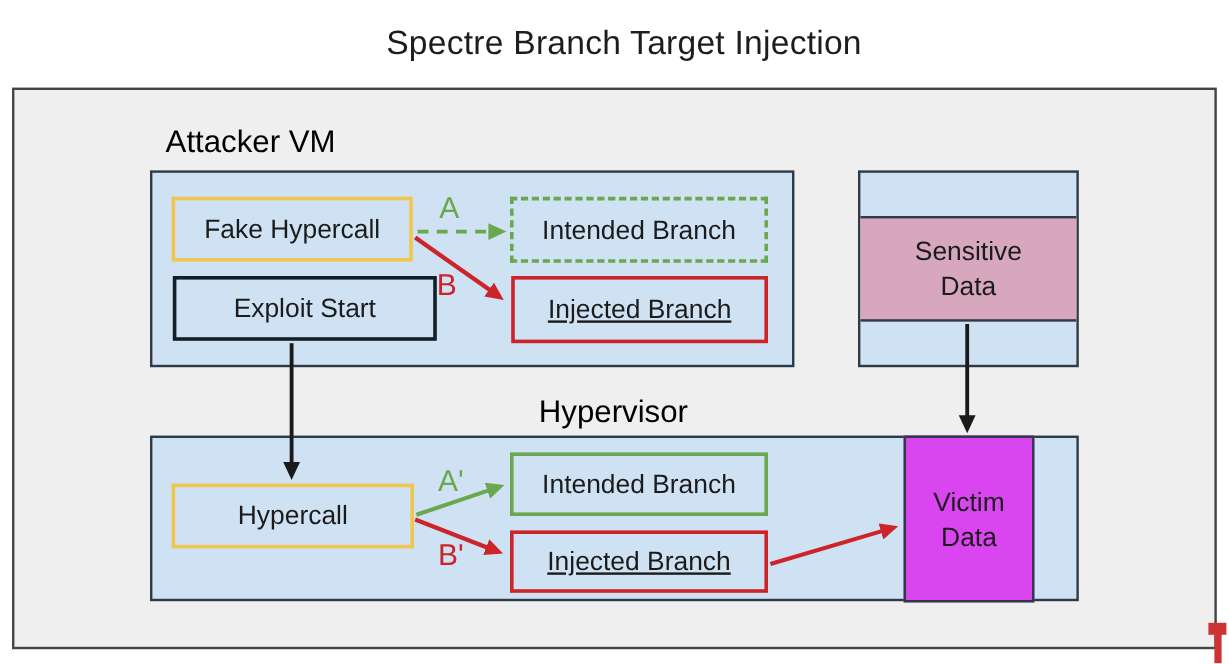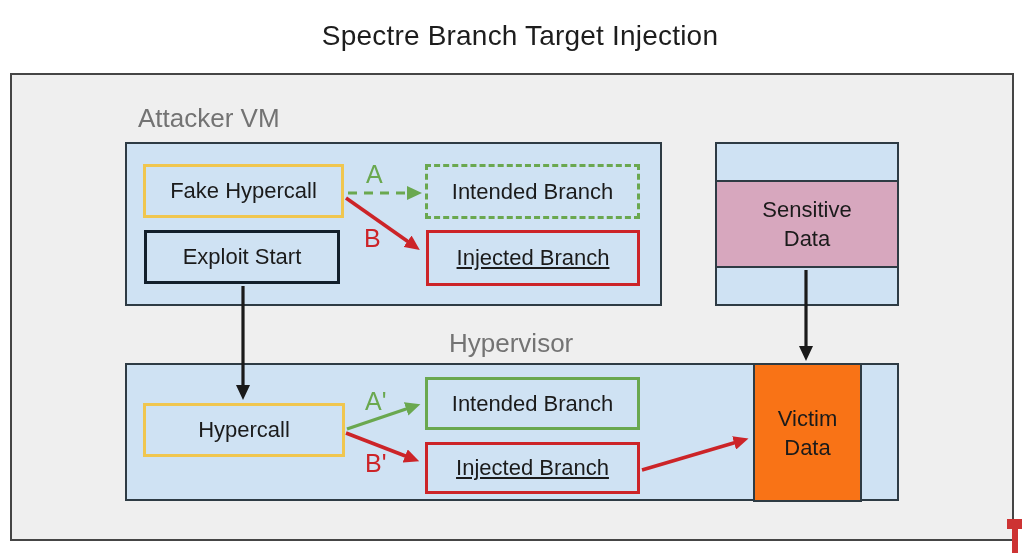--- a/index.html
+++ b/index.html
@@ -9,58 +9,58 @@
   }
   .abs{position:absolute;box-sizing:border-box;}
   #title{
     left:0;top:20px;width:1024px;text-align:center;
     font-size:28px;letter-spacing:0.2px;color:#1d1d1d;padding-left:16px;
   }
   #outer-frame{
     left:10px;top:73px;width:1004px;height:468px;
     background:#efefef;border:2px solid #454545;
   }
-  .section-label{font-size:26px;color:#737373;white-space:nowrap;}
+  .section-label{font-size:26px;color:#000000;white-space:nowrap;}
   #attacker-label{left:138px;top:103px;}
   #victim-label{left:729px;top:103px;}
   #hypervisor-label{left:449px;top:328px;}
 
   .vm-box{background:#cfe2f3;border:2px solid #2e3b44;}
   #attacker-box{left:125px;top:142px;width:537px;height:164px;}
   #victim-box{left:715px;top:142px;width:184px;height:164px;}
   #hypervisor-box{left:125px;top:363px;width:774px;height:138px;}
 
   .node{
     display:flex;align-items:center;justify-content:center;
     font-size:22px;background:#cfe2f3;text-align:center;line-height:28px;
   }
   .yellow{border:3px solid #f0c64f;}
   .darknavy{border:3px solid #121f2b;}
   .green-dashed{border:3px dashed #6aa84f;}
   .green-solid{border:3px solid #6aa84f;}
   .red-solid{border:3px solid #cc2428;text-decoration:underline;}
 
   #fake-hypercall{left:143px;top:164px;width:201px;height:54px;}
-  #exploit-start{left:144px;top:230px;width:196px;height:54px;}
+  #exploit-start{left:144px;top:230px;width:220px;height:54px;}
   #intended-attacker{left:425px;top:164px;width:215px;height:55px;}
   #injected-attacker{left:426px;top:230px;width:214px;height:56px;}
 
   #sensitive-strip{
     left:717px;top:180px;width:180px;height:88px;background:#d7a7be;
     border-top:2px solid #2e3b44;border-bottom:2px solid #2e3b44;
     display:flex;align-items:center;justify-content:center;text-align:center;
     font-size:22px;line-height:29px;
   }
   #sensitive-strip span{display:block;width:110px;}
 
   #hypercall{left:143px;top:403px;width:202px;height:54px;}
   #intended-hyper{left:425px;top:377px;width:215px;height:53px;}
   #injected-hyper{left:425px;top:442px;width:215px;height:52px;}
   #victim-data{
-    left:753px;top:363px;width:109px;height:139px;background:#f97316;
+    left:753px;top:363px;width:109px;height:139px;background:#d946ef;
     border:2px solid #2e3b44;display:flex;align-items:center;justify-content:center;
     text-align:center;font-size:22px;line-height:29px;
   }
   #victim-data span{display:block;width:70px;}
 
   .arrow-label{font-size:25px;white-space:nowrap;}
   .lbl-green{color:#6aa84f;}
   .lbl-red{color:#cc2428;}
   #label-a{left:366px;top:160px;}
   #label-b{left:364px;top:224px;}

